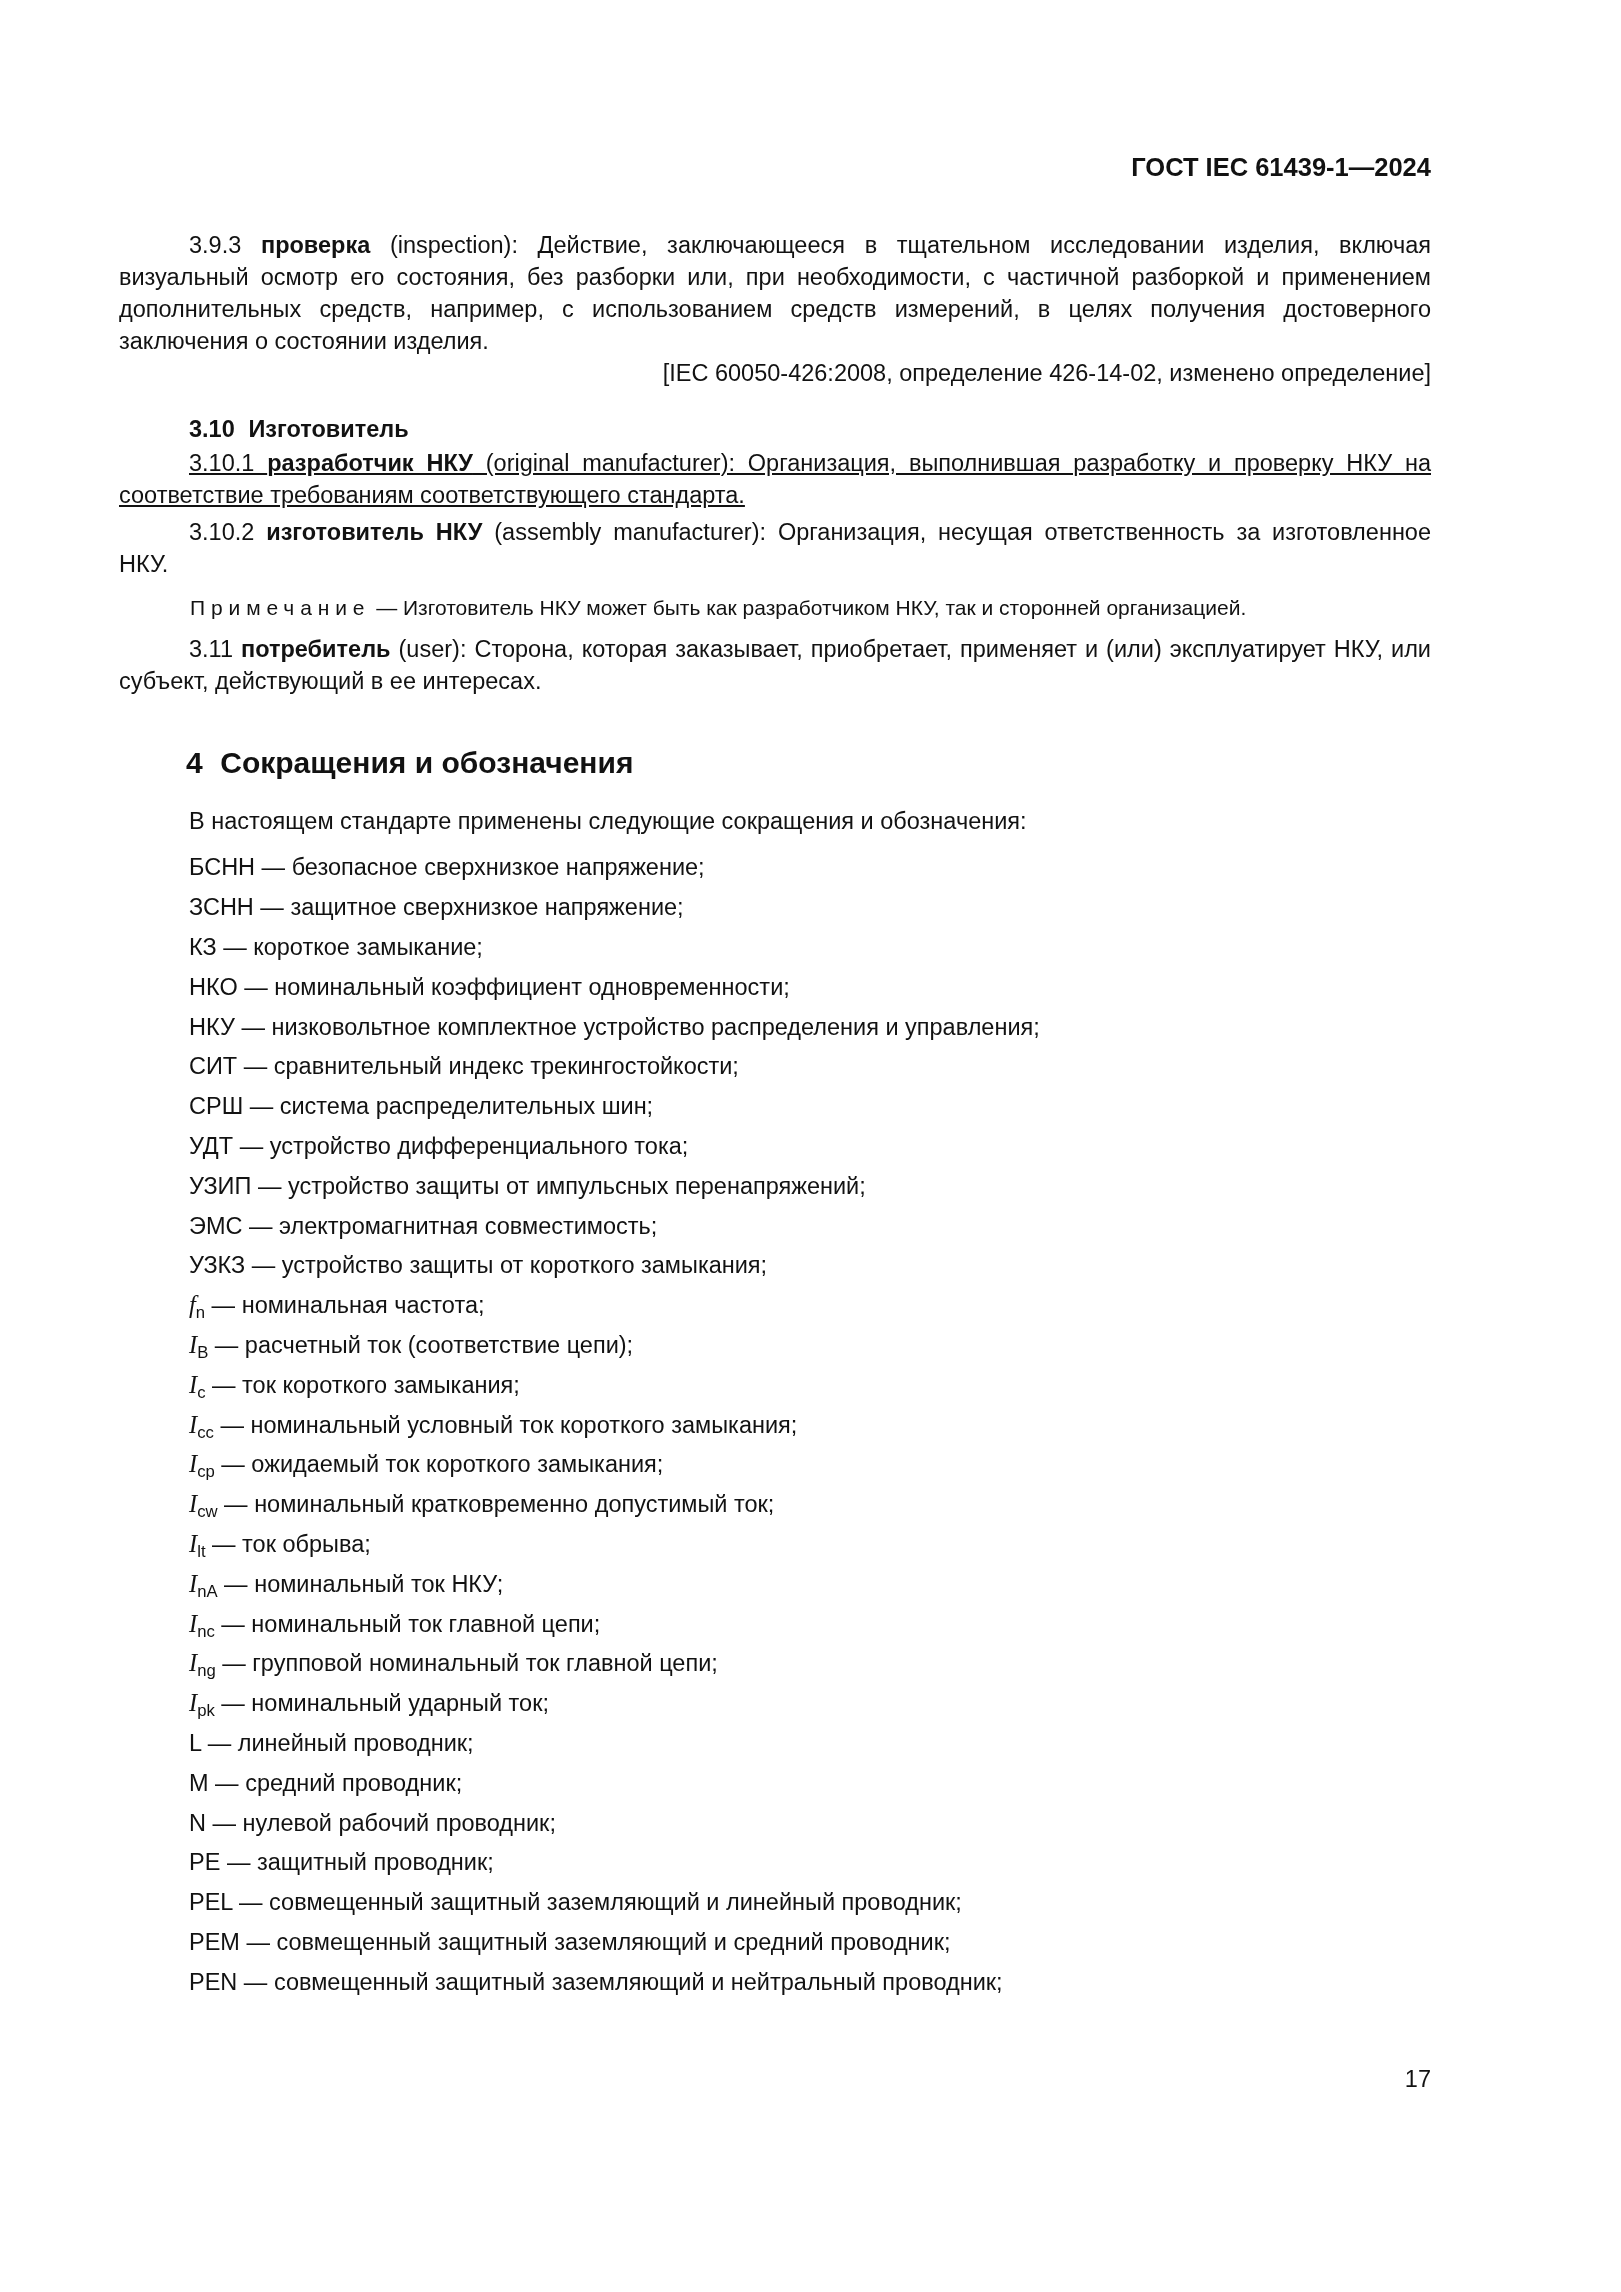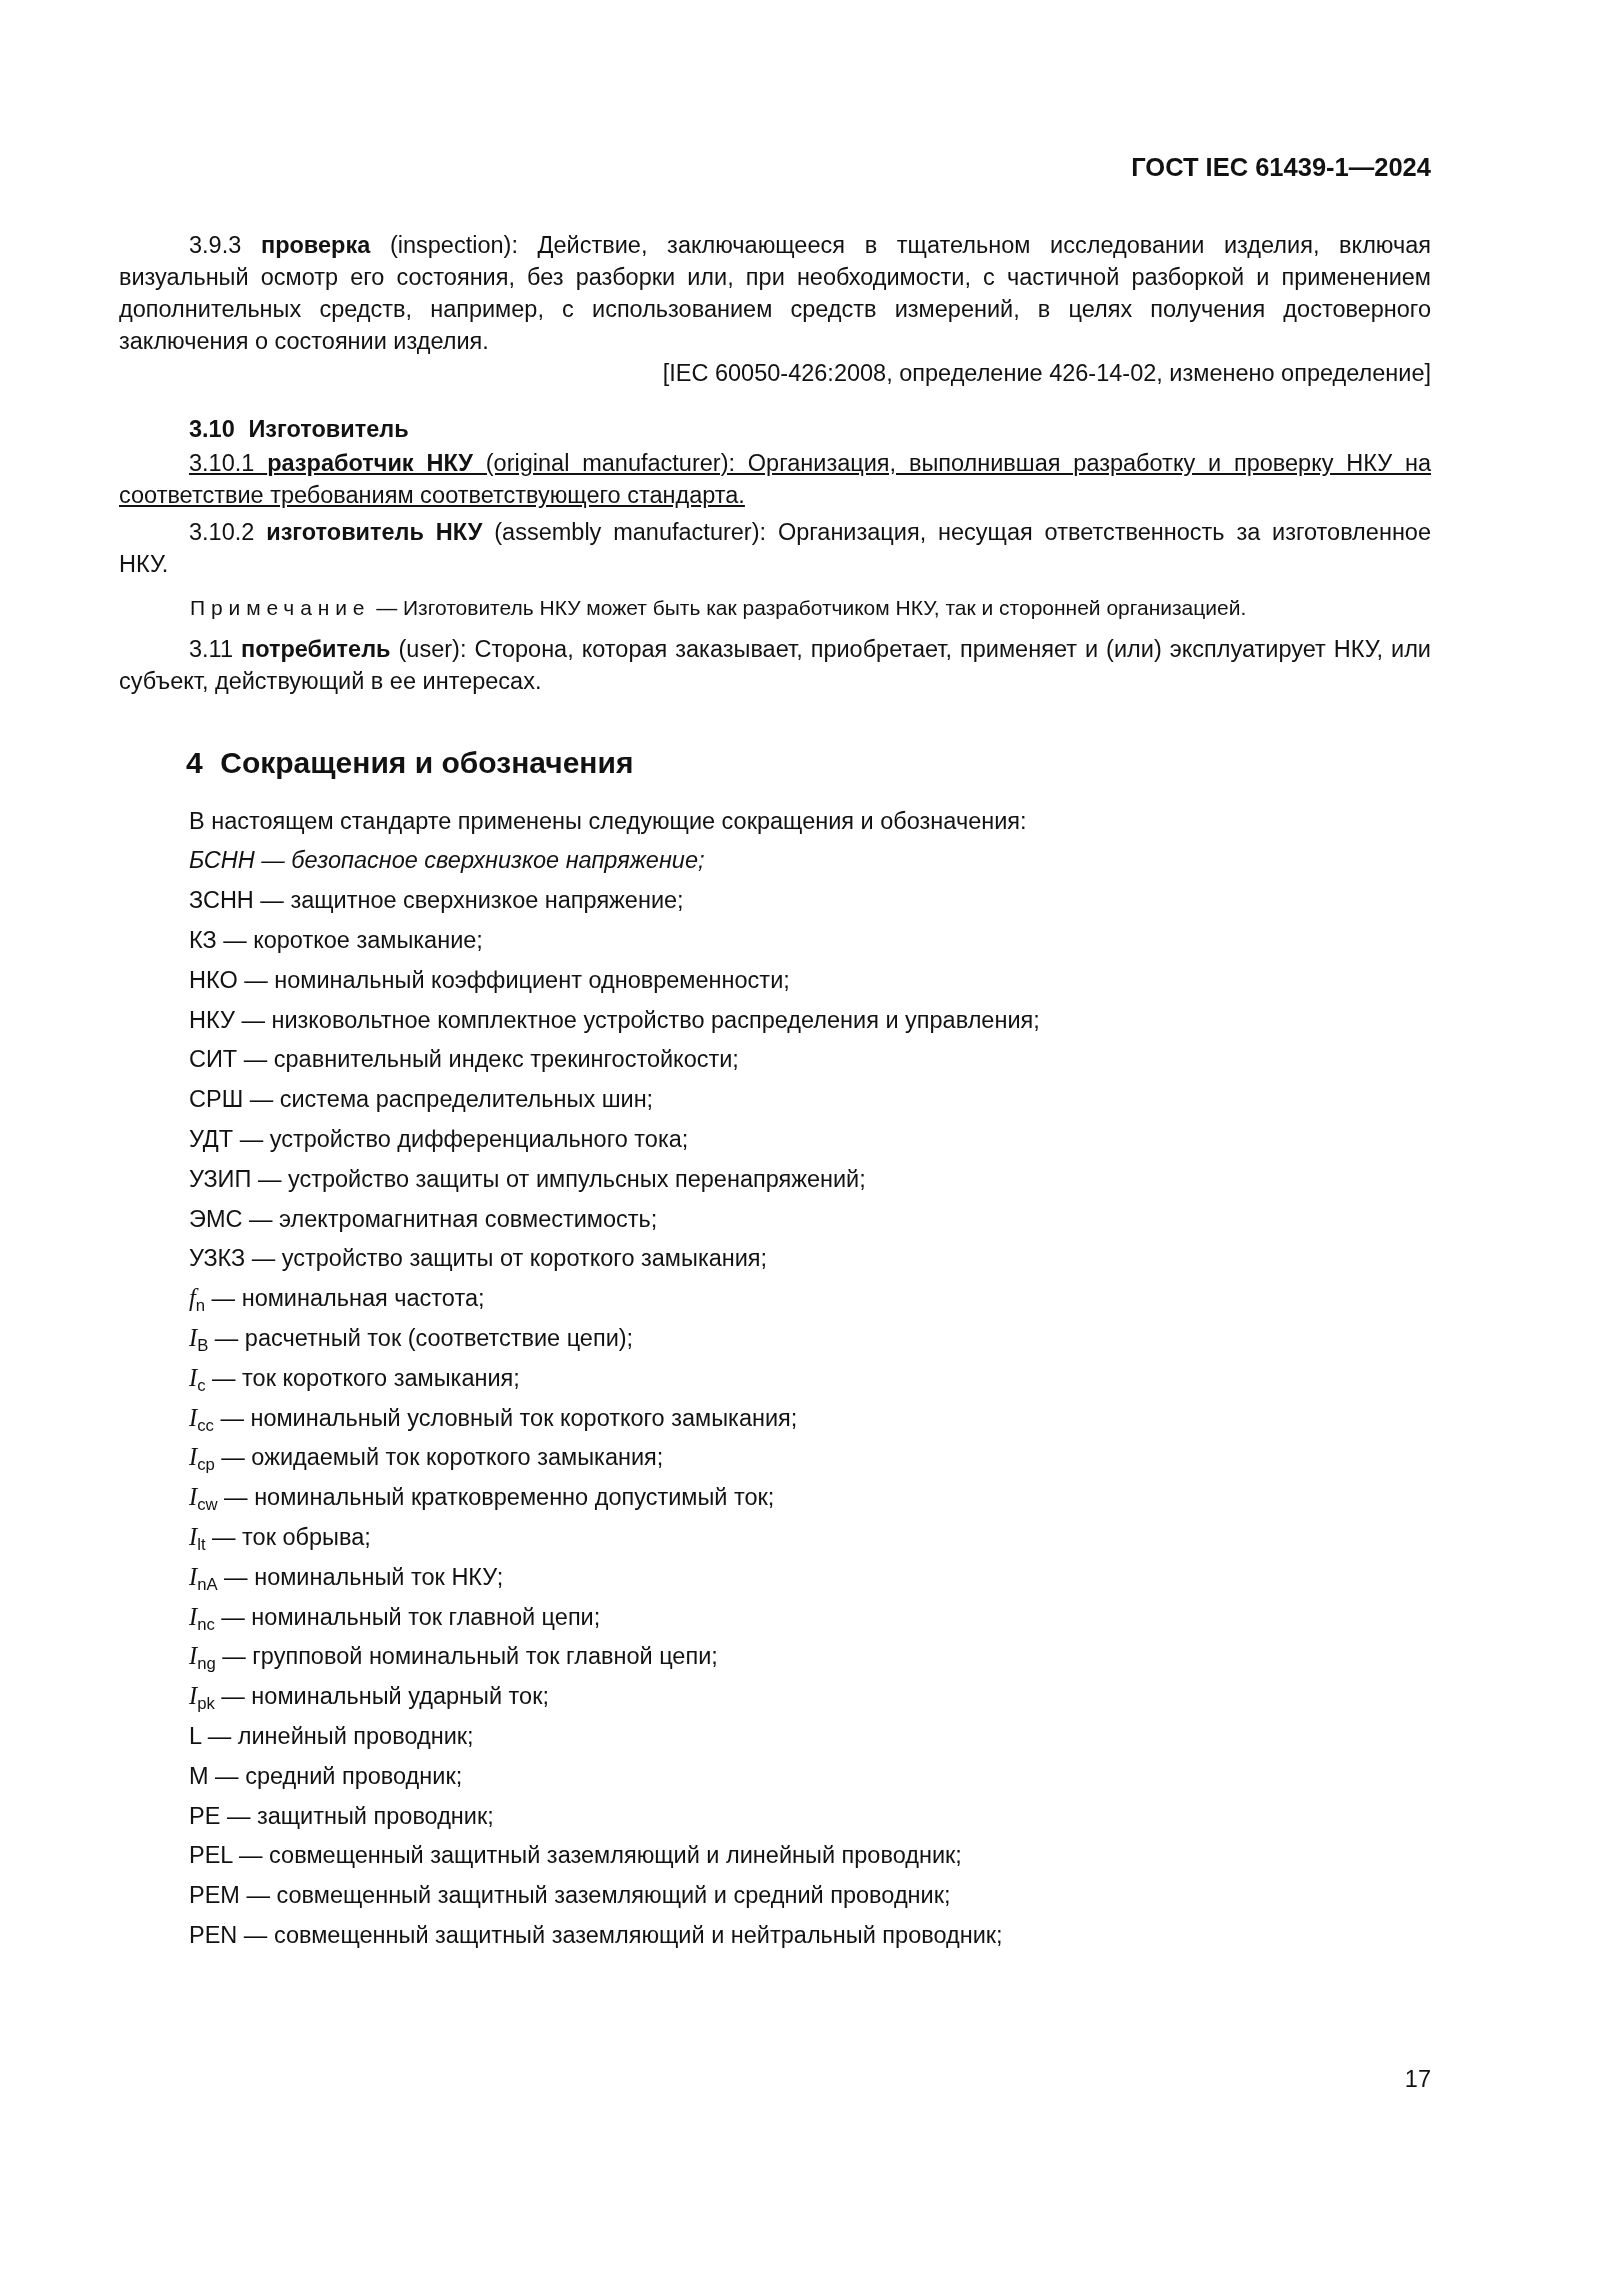--- a/index.html
+++ b/index.html
@@ -60,21 +60,21 @@
     text-align:left;
   }
   .h2 .h-title { margin-left:17.6px; }
   .intro { margin-top:23.5px; }
   .abbr {
     margin:7.8px 0 0 0;
     font-size:23.5px; line-height:32px;
     text-indent:70px;
     text-align:left;
   }
-  .abbr.first { margin-top:7px;font-style:italic; }
+  .abbr.first { margin-top:14px; }
   .sym-i {
     font-family:"Liberation Serif", serif;
     font-style:italic;
     font-size:24.5px;
   }
   .abbr sub {
     font-size:16.7px;
     line-height:0;
     vertical-align:-4.9px;
   }
@@ -129,20 +129,21 @@
     <p class="abbr"><i class="sym-i">I</i><sub>cp</sub><span> — ожидаемый ток короткого замыкания;</span></p>
     <p class="abbr"><i class="sym-i">I</i><sub>cw</sub><span> — номинальный кратковременно допустимый ток;</span></p>
     <p class="abbr"><i class="sym-i">I</i><sub>lt</sub><span> — ток обрыва;</span></p>
     <p class="abbr"><i class="sym-i">I</i><sub>nA</sub><span> — номинальный ток НКУ;</span></p>
     <p class="abbr"><i class="sym-i">I</i><sub>nc</sub><span> — номинальный ток главной цепи;</span></p>
     <p class="abbr"><i class="sym-i">I</i><sub>ng</sub><span> — групповой номинальный ток главной цепи;</span></p>
     <p class="abbr"><i class="sym-i">I</i><sub>pk</sub><span> — номинальный ударный ток;</span></p>
 
     <p class="abbr"><span>L</span><span> — линейный проводник;</span></p>
     <p class="abbr"><span>M</span><span> — средний проводник;</span></p>
+    <p class="abbr"><span>N</span><span> — нулевой рабочий проводник;</span></p>
     <p class="abbr"><span>PE</span><span> — защитный проводник;</span></p>
     <p class="abbr"><span>PEL</span><span> — совмещенный защитный заземляющий и линейный проводник;</span></p>
     <p class="abbr"><span>PEM</span><span> — совмещенный защитный заземляющий и средний проводник;</span></p>
     <p class="abbr"><span>PEN</span><span> — совмещенный защитный заземляющий и нейтральный проводник;</span></p>
 
   </main>
 
   <div class="page-number">17</div>
 
 </div>

